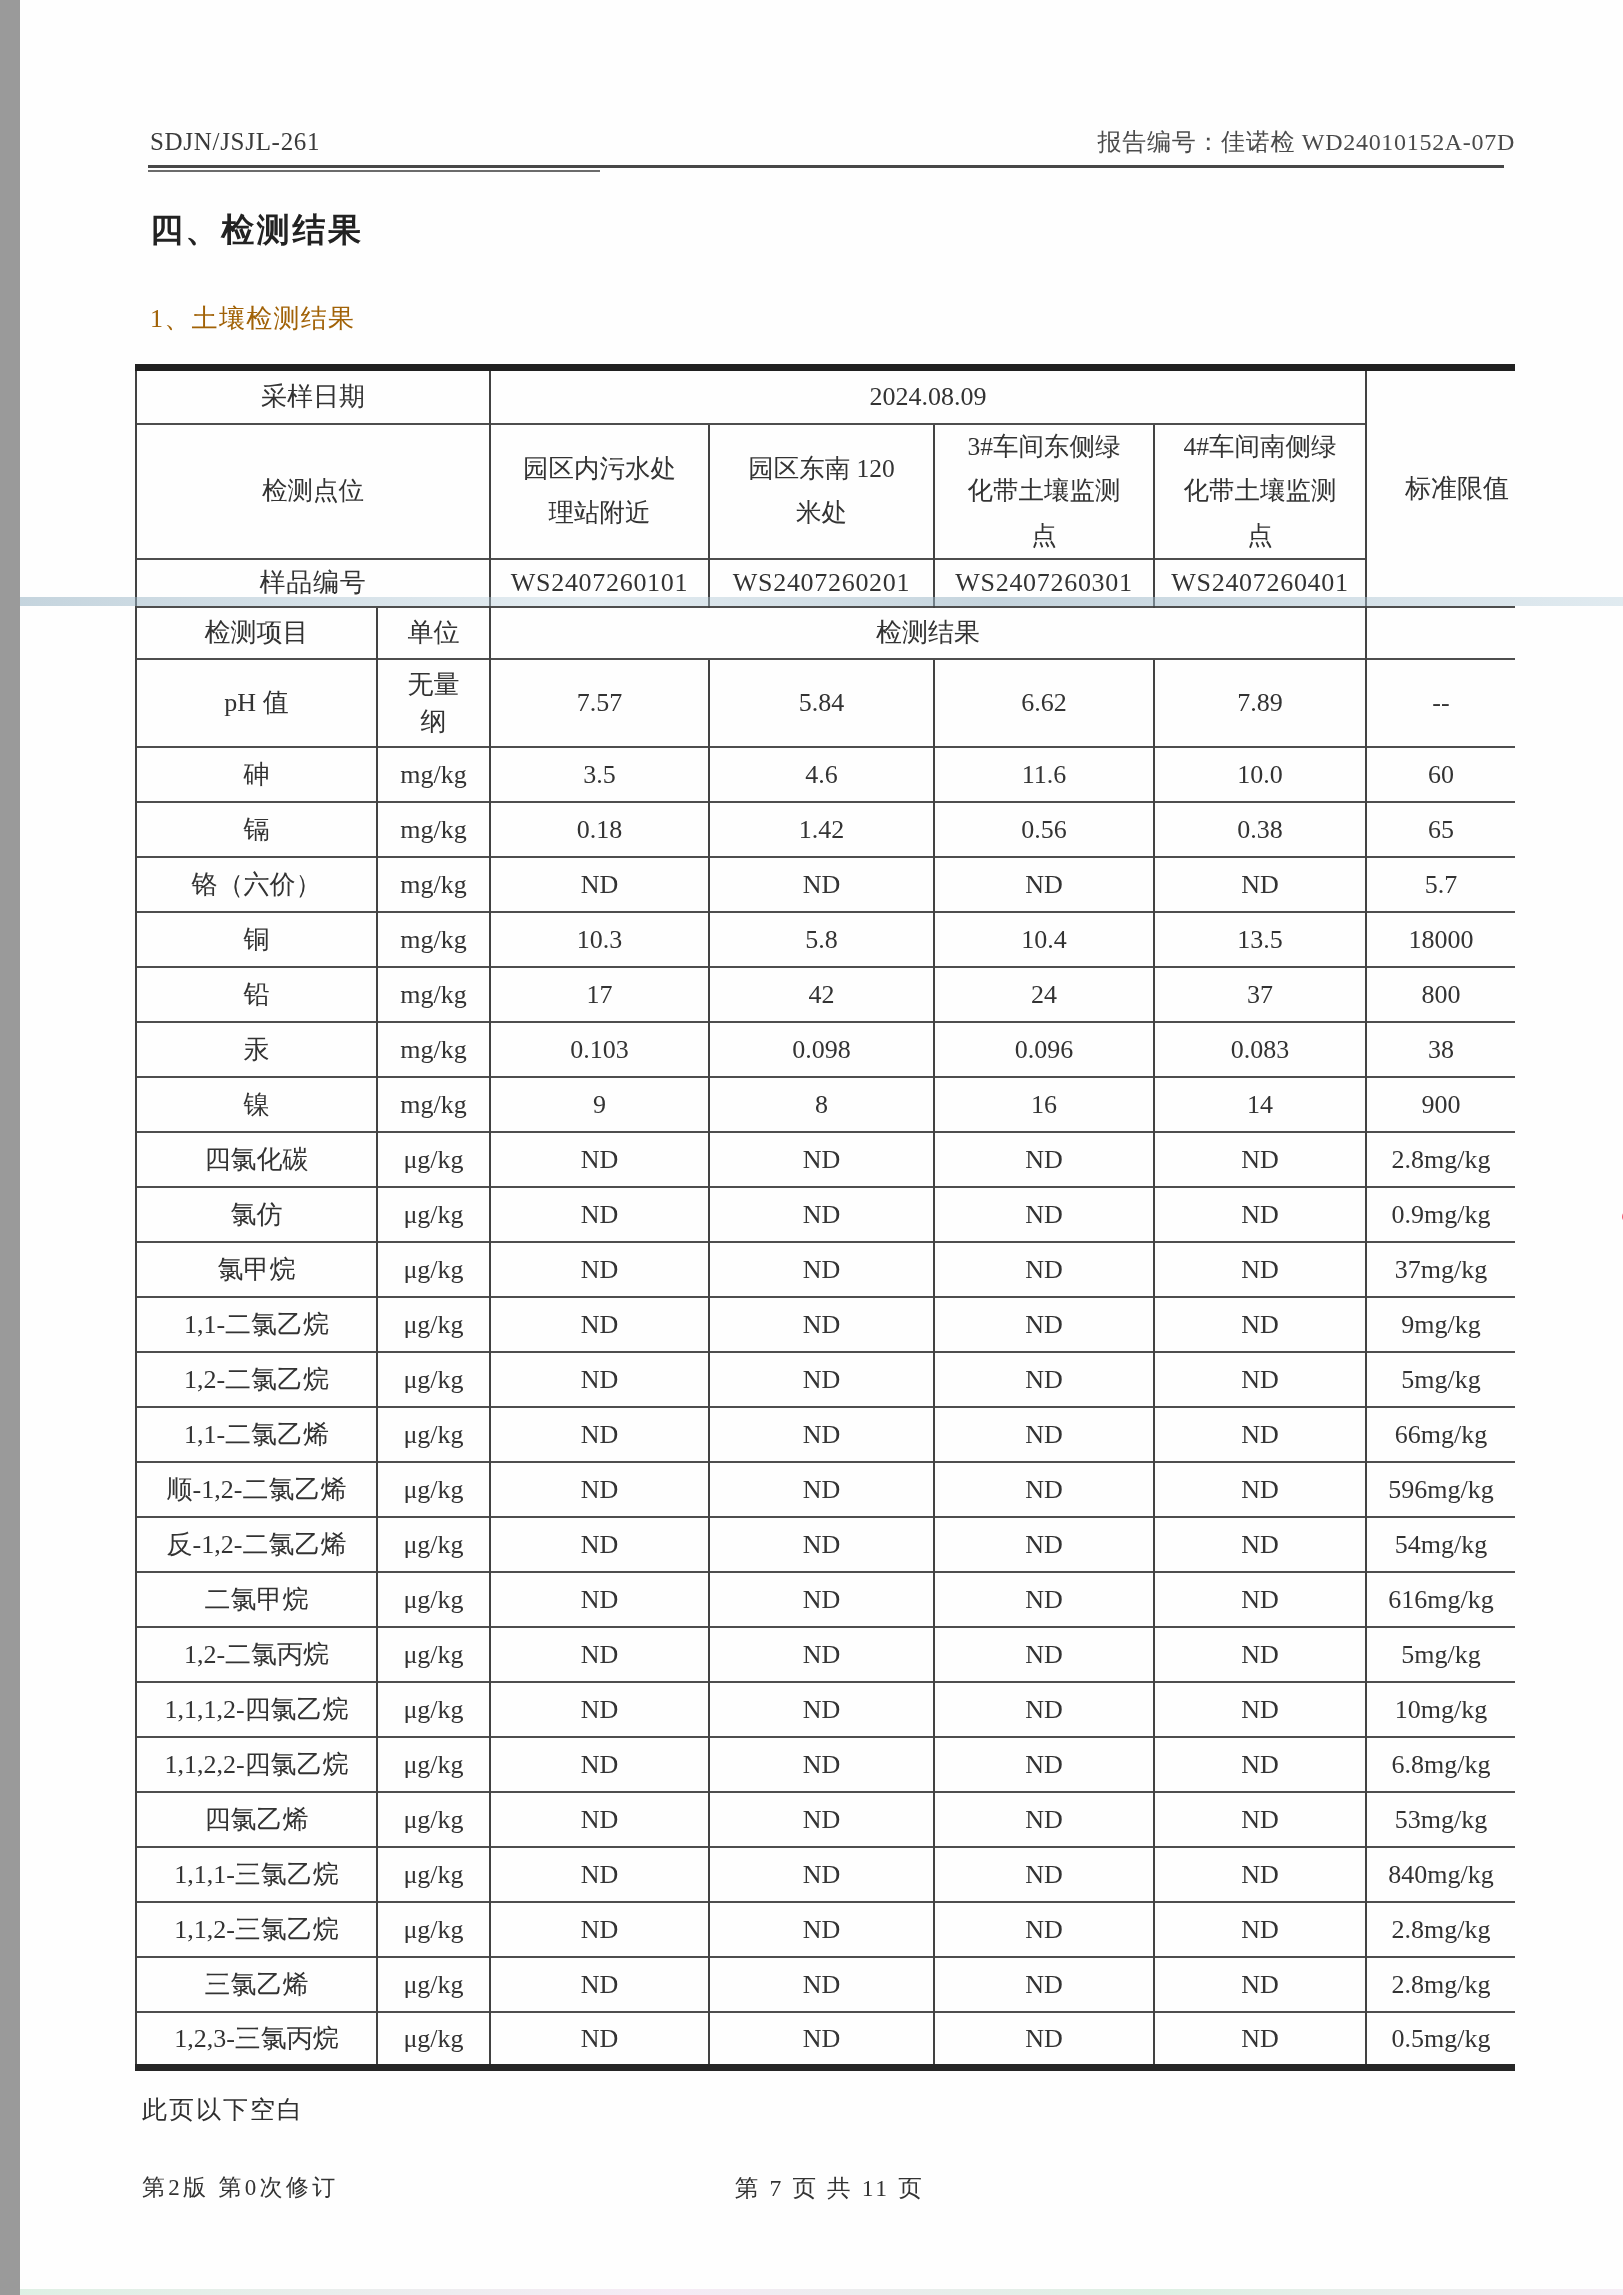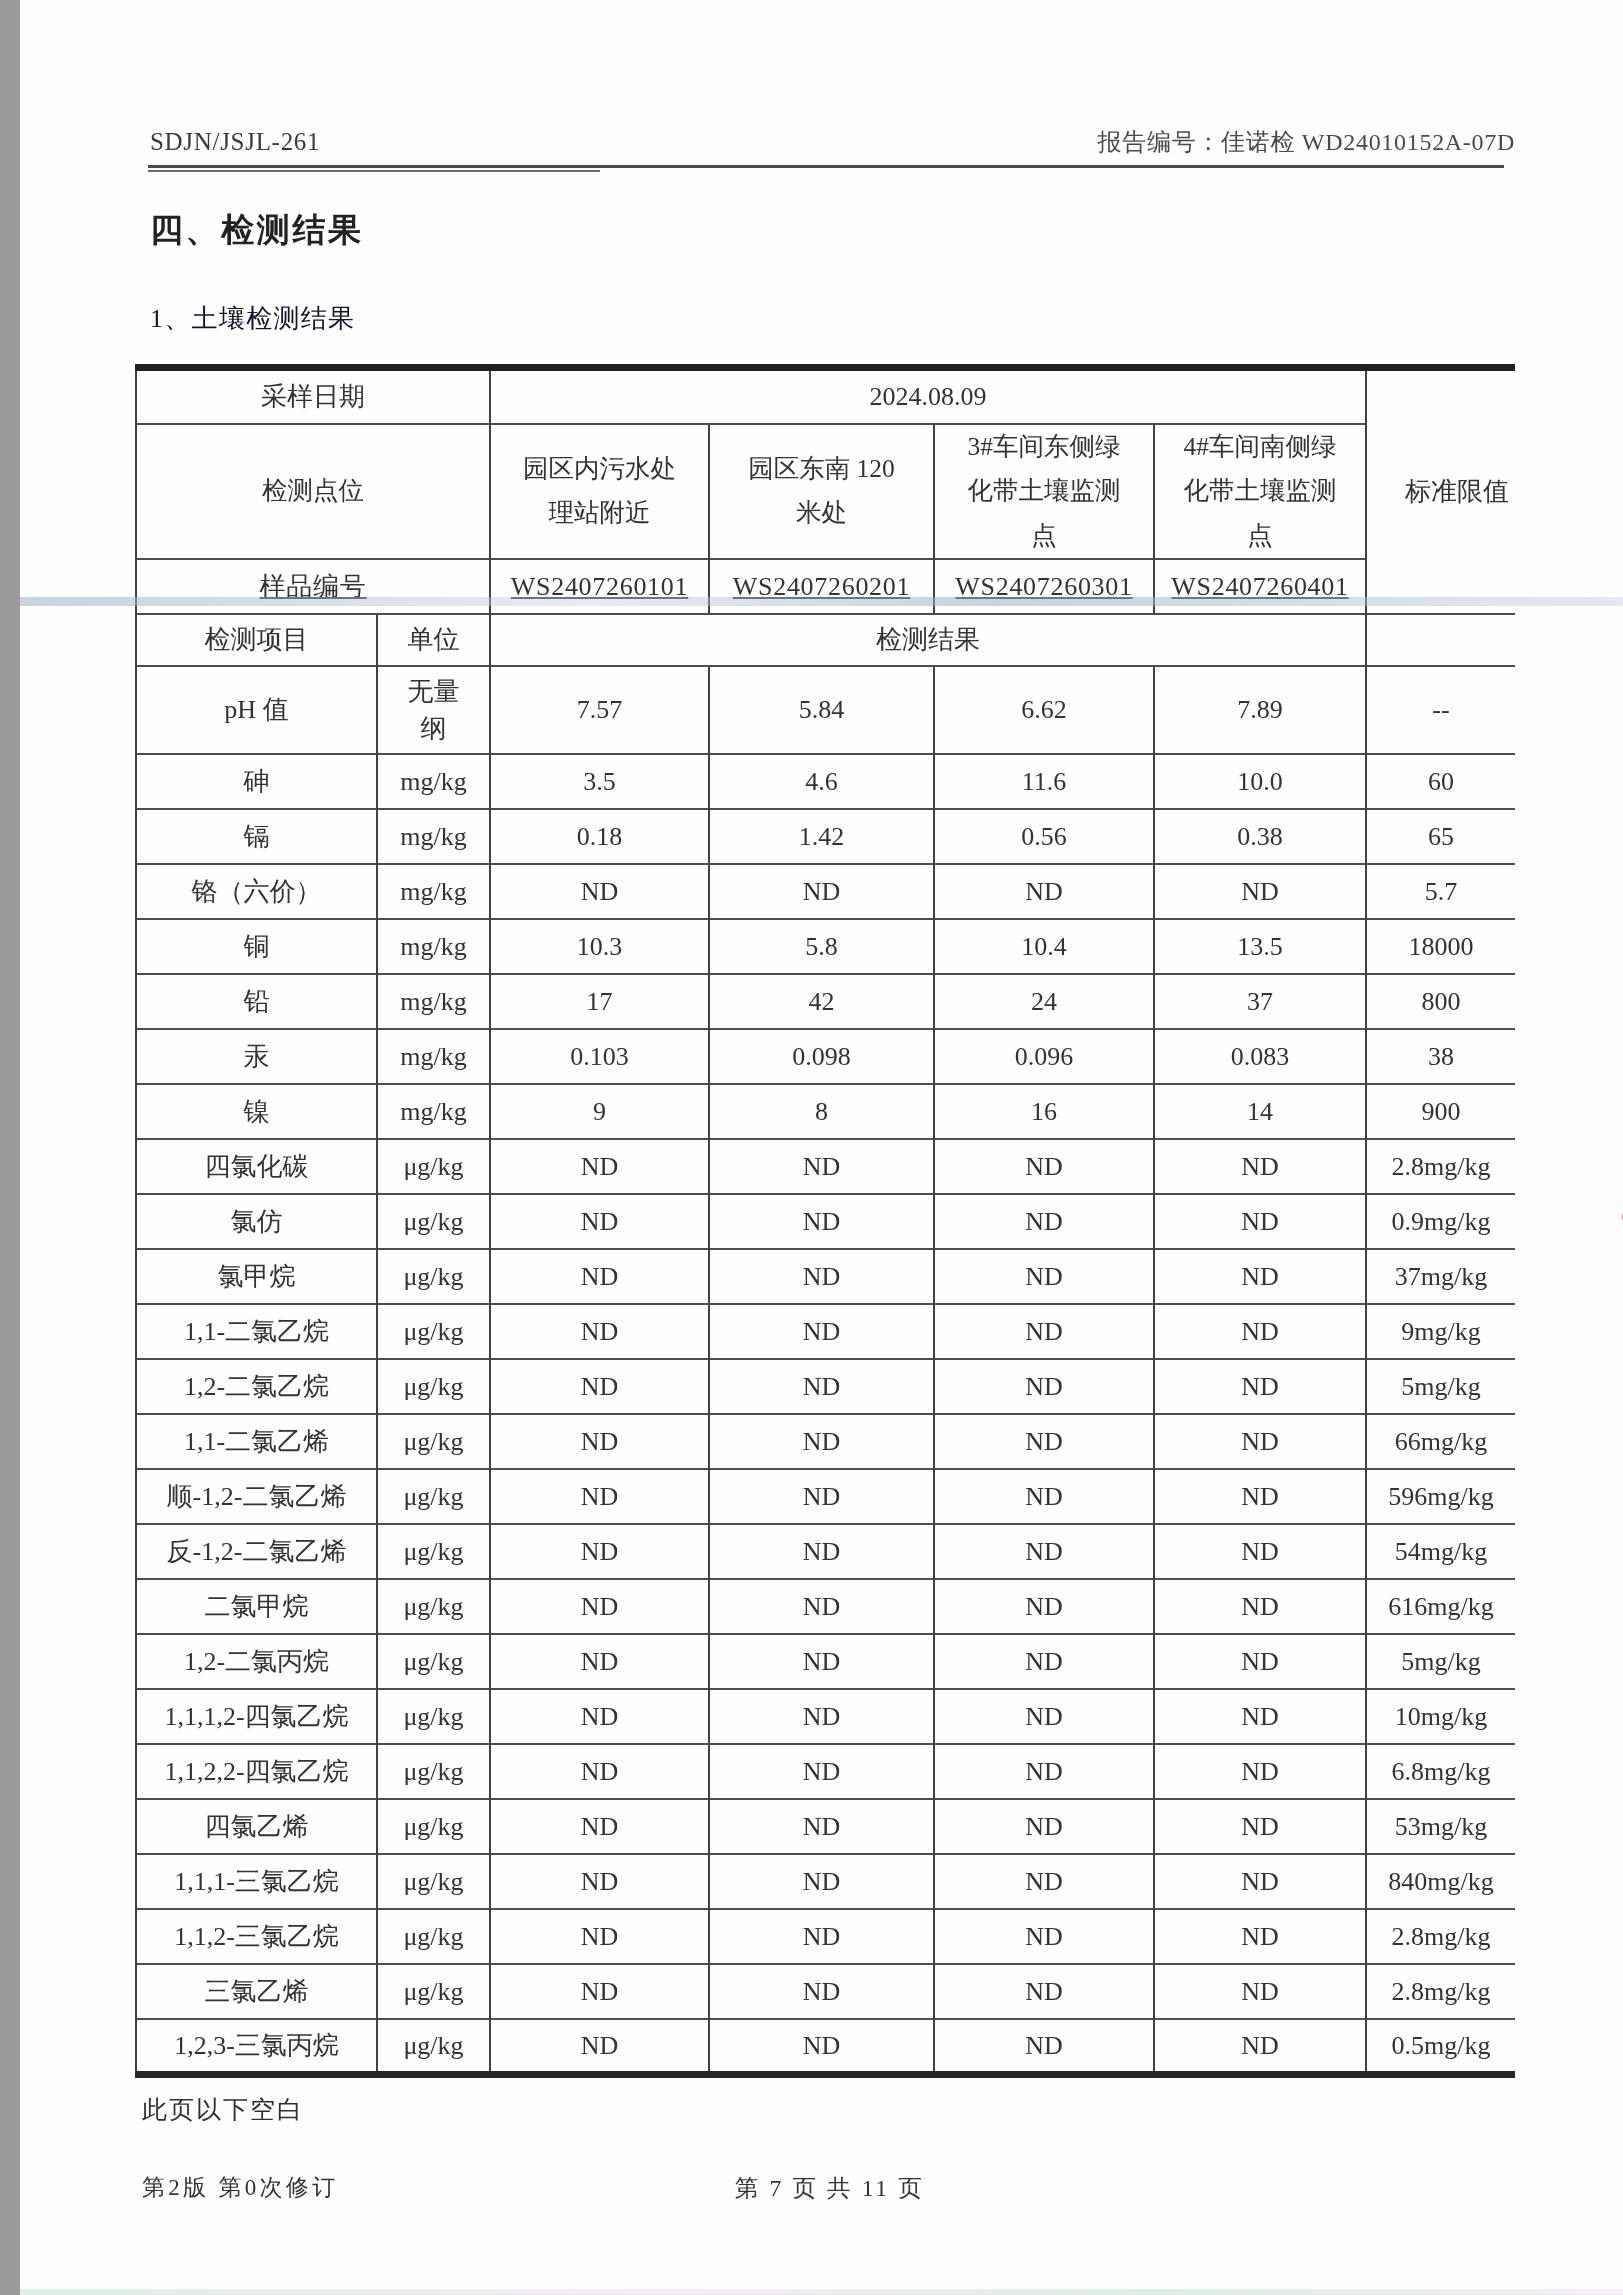--- a/index.html
+++ b/index.html
@@ -29,21 +29,21 @@
     position:absolute;left:128px;top:170px;width:452px;height:2px;
     background:#6b6b6b;
   }
   
   .sec-title{
     position:absolute;left:130px;top:208px;
     font-size:33px;font-weight:bold;letter-spacing:2.6px;color:#222;
   }
   .sub-title{
     position:absolute;left:130px;top:301px;
-    font-size:26px;letter-spacing:1.3px;color:#0f172a;
+    font-size:26px;letter-spacing:1.3px;color:#a16207;
   }
   
   table.report{
     position:absolute;left:115px;top:364px;
     width:1378px;table-layout:fixed;
     border-collapse:collapse;
     font-size:26px;color:#333;
   }
   table.report{border-top:7.2px solid #202020;border-bottom:7.2px solid #262626;border-left:2px solid #3a3a3a;border-right:0;}
   td{
@@ -51,21 +51,21 @@
     border-top:2.6px solid #4e4e4e;
     text-align:center;vertical-align:middle;
     padding:0 3.9px;
     white-space:pre-line;
     line-height:1.3;
   }
   td:last-child{border-right:0;}
   tr.r-date{height:56px;}
   tr.r-points{height:128px;}
   tr.r-points td{line-height:1.75;font-size:25.5px;}
-  tr.r-ids{height:55px;text-decoration:underline;}
+  tr.r-ids{height:48px;}
   tr.r-ids td{font-size:26px;letter-spacing:0.7px;}
   tr.r-head2{height:52px;}
   tr.data-row{height:55px;}
   tr.data-row.tall{height:88px;}
   tr.data-row.tall .c-unit{line-height:1.45;}
   .limit-hd{font-size:26px;padding-left:36px;}
   
   .blank-note{
     position:absolute;left:122px;top:2093px;
     font-size:25px;letter-spacing:2px;color:#2f2f2f;

